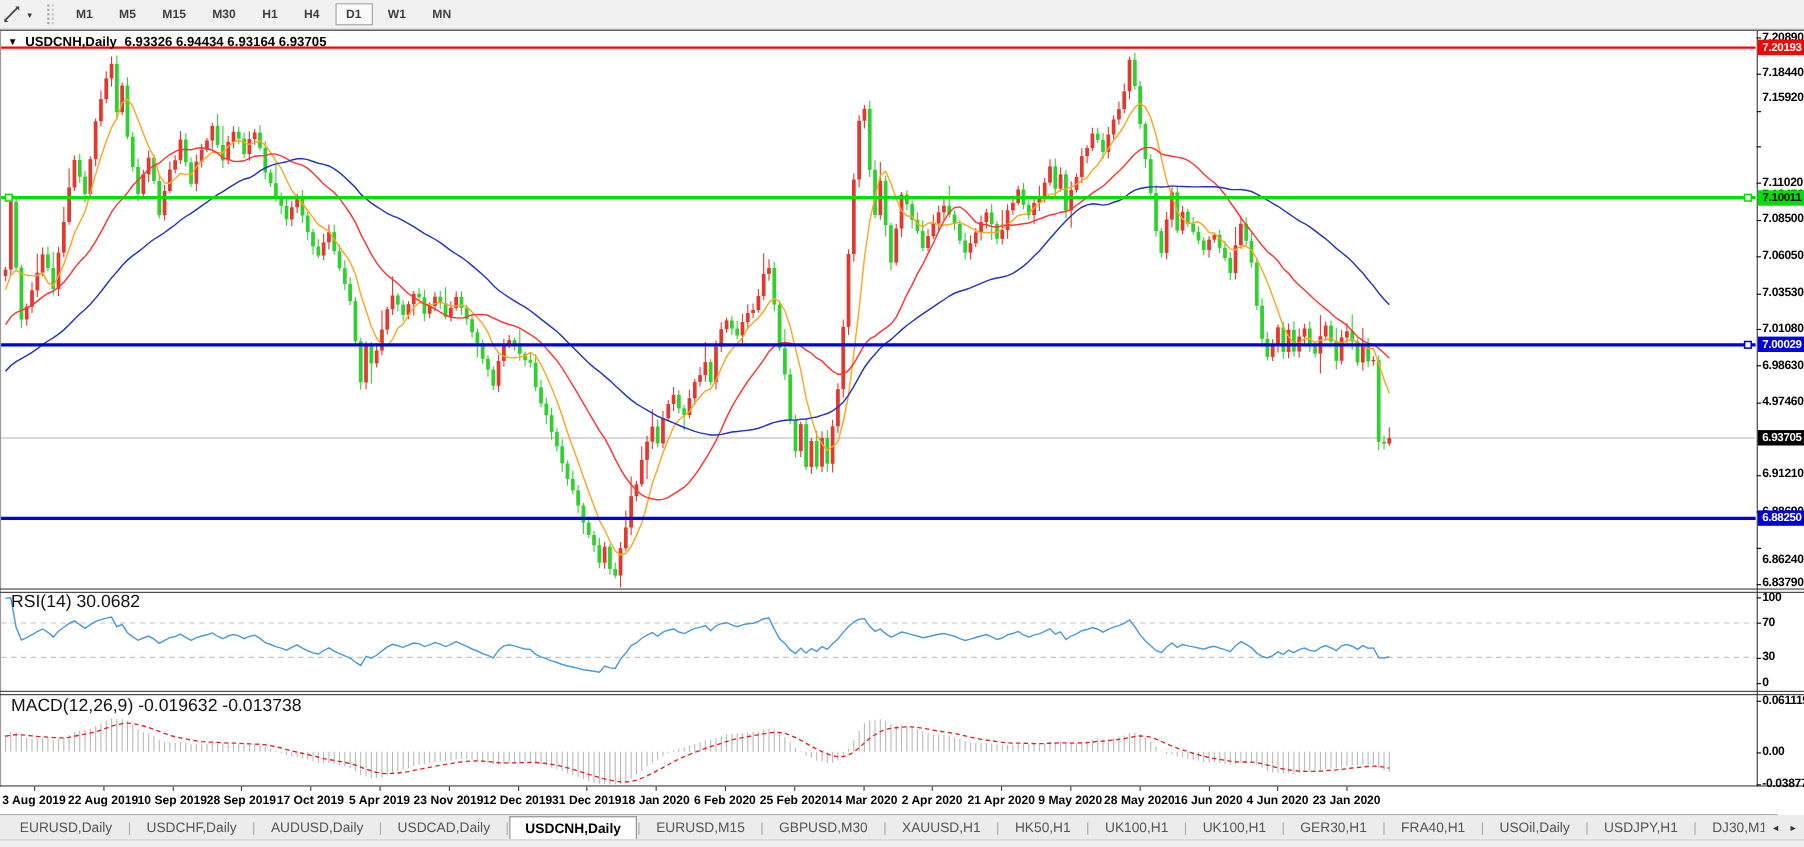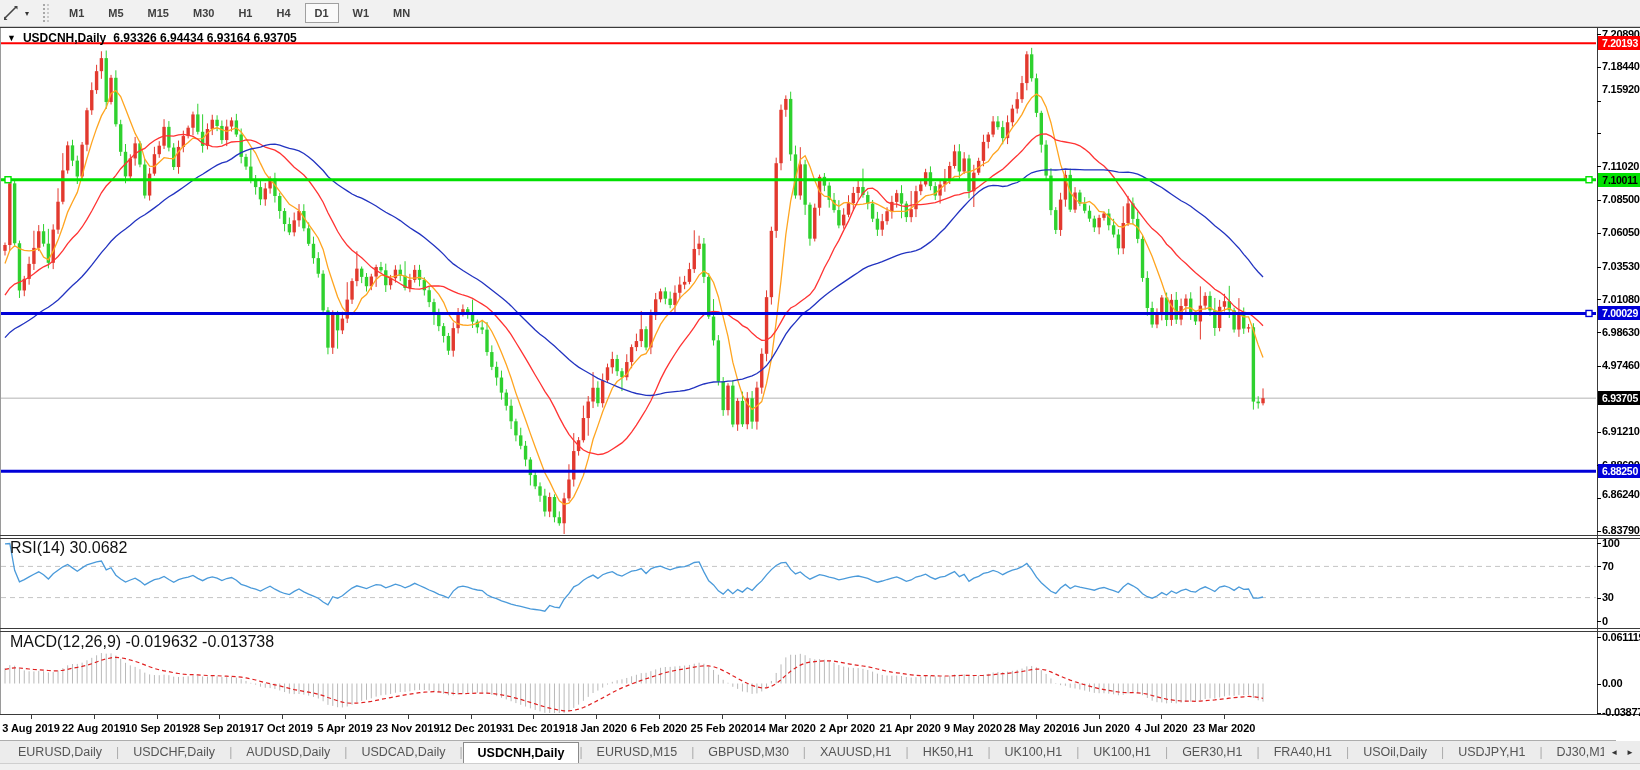--- a/index.html
+++ b/index.html
@@ -926,21 +926,21 @@
       <div class="tick-label" style="top: 292.875px;">7.01080</div>
       <div class="tick-dash" style="top: 332.195px;"></div>
       <div class="tick-label" style="top: 325.695px;">6.98630</div>
       <div class="tick-dash" style="top: 365.953px;"></div>
       <div class="tick-label" style="top: 359.453px;">4.97460</div>
       <div class="tick-dash" style="top: 431.593px;"></div>
       <div class="tick-label" style="top: 425.093px;">6.91210</div>
       <div class="tick-dash" style="top: 465.351px;"></div>
       <div class="tick-label" style="top: 458.851px;">6.88690</div>
       <div class="tick-dash" style="top: 498.171px;"></div>
-      <div class="tick-label" style="top: 488px;">6.86240</div>
+      <div class="tick-label" style="top: 503px;">6.86240</div>
       <div class="tick-dash" style="top: 530.992px;"></div>
       <div class="tick-label" style="top: 524.492px;">6.83790</div>
       <div class="tick-dash" style="top: 543px;"></div>
       <div class="tick-label" style="top: 536.5px;">100</div>
       <div class="tick-dash" style="top: 566.4px;"></div>
       <div class="tick-label" style="top: 559.9px;">70</div>
       <div class="tick-dash" style="top: 597.6px;"></div>
       <div class="tick-label" style="top: 591.1px;">30</div>
       <div class="tick-dash" style="top: 621px;"></div>
       <div class="tick-label" style="top: 614.5px;">0</div>
@@ -984,23 +984,23 @@
       <div class="date-label" style="left: 847.4px;">2 Apr 2020</div>
       <div class="date-tick" style="left: 847.4px;"></div>
       <div class="date-label" style="left: 910.2px;">21 Apr 2020</div>
       <div class="date-tick" style="left: 910.2px;"></div>
       <div class="date-label" style="left: 973px;">9 May 2020</div>
       <div class="date-tick" style="left: 973px;"></div>
       <div class="date-label" style="left: 1035.8px;">28 May 2020</div>
       <div class="date-tick" style="left: 1035.8px;"></div>
       <div class="date-label" style="left: 1098.6px;">16 Jun 2020</div>
       <div class="date-tick" style="left: 1098.6px;"></div>
-      <div class="date-label" style="left: 1161.4px;">4 Jul 2020</div>
+      <div class="date-label" style="left: 1161.4px;">4 Jun 2020</div>
       <div class="date-tick" style="left: 1161.4px;"></div>
-      <div class="date-label" style="left: 1224.2px;">23 Mar 2020</div>
+      <div class="date-label" style="left: 1224.2px;">23 Jan 2020</div>
       <div class="date-tick" style="left: 1224.2px;"></div>
     </div>
 
   <div id="tab-bar">
       <div class="tab">EURUSD,Daily</div>
       <span class="tab-sep">|</span>
       <div class="tab">USDCHF,Daily</div>
       <span class="tab-sep">|</span>
       <div class="tab">AUDUSD,Daily</div>
       <span class="tab-sep">|</span>

